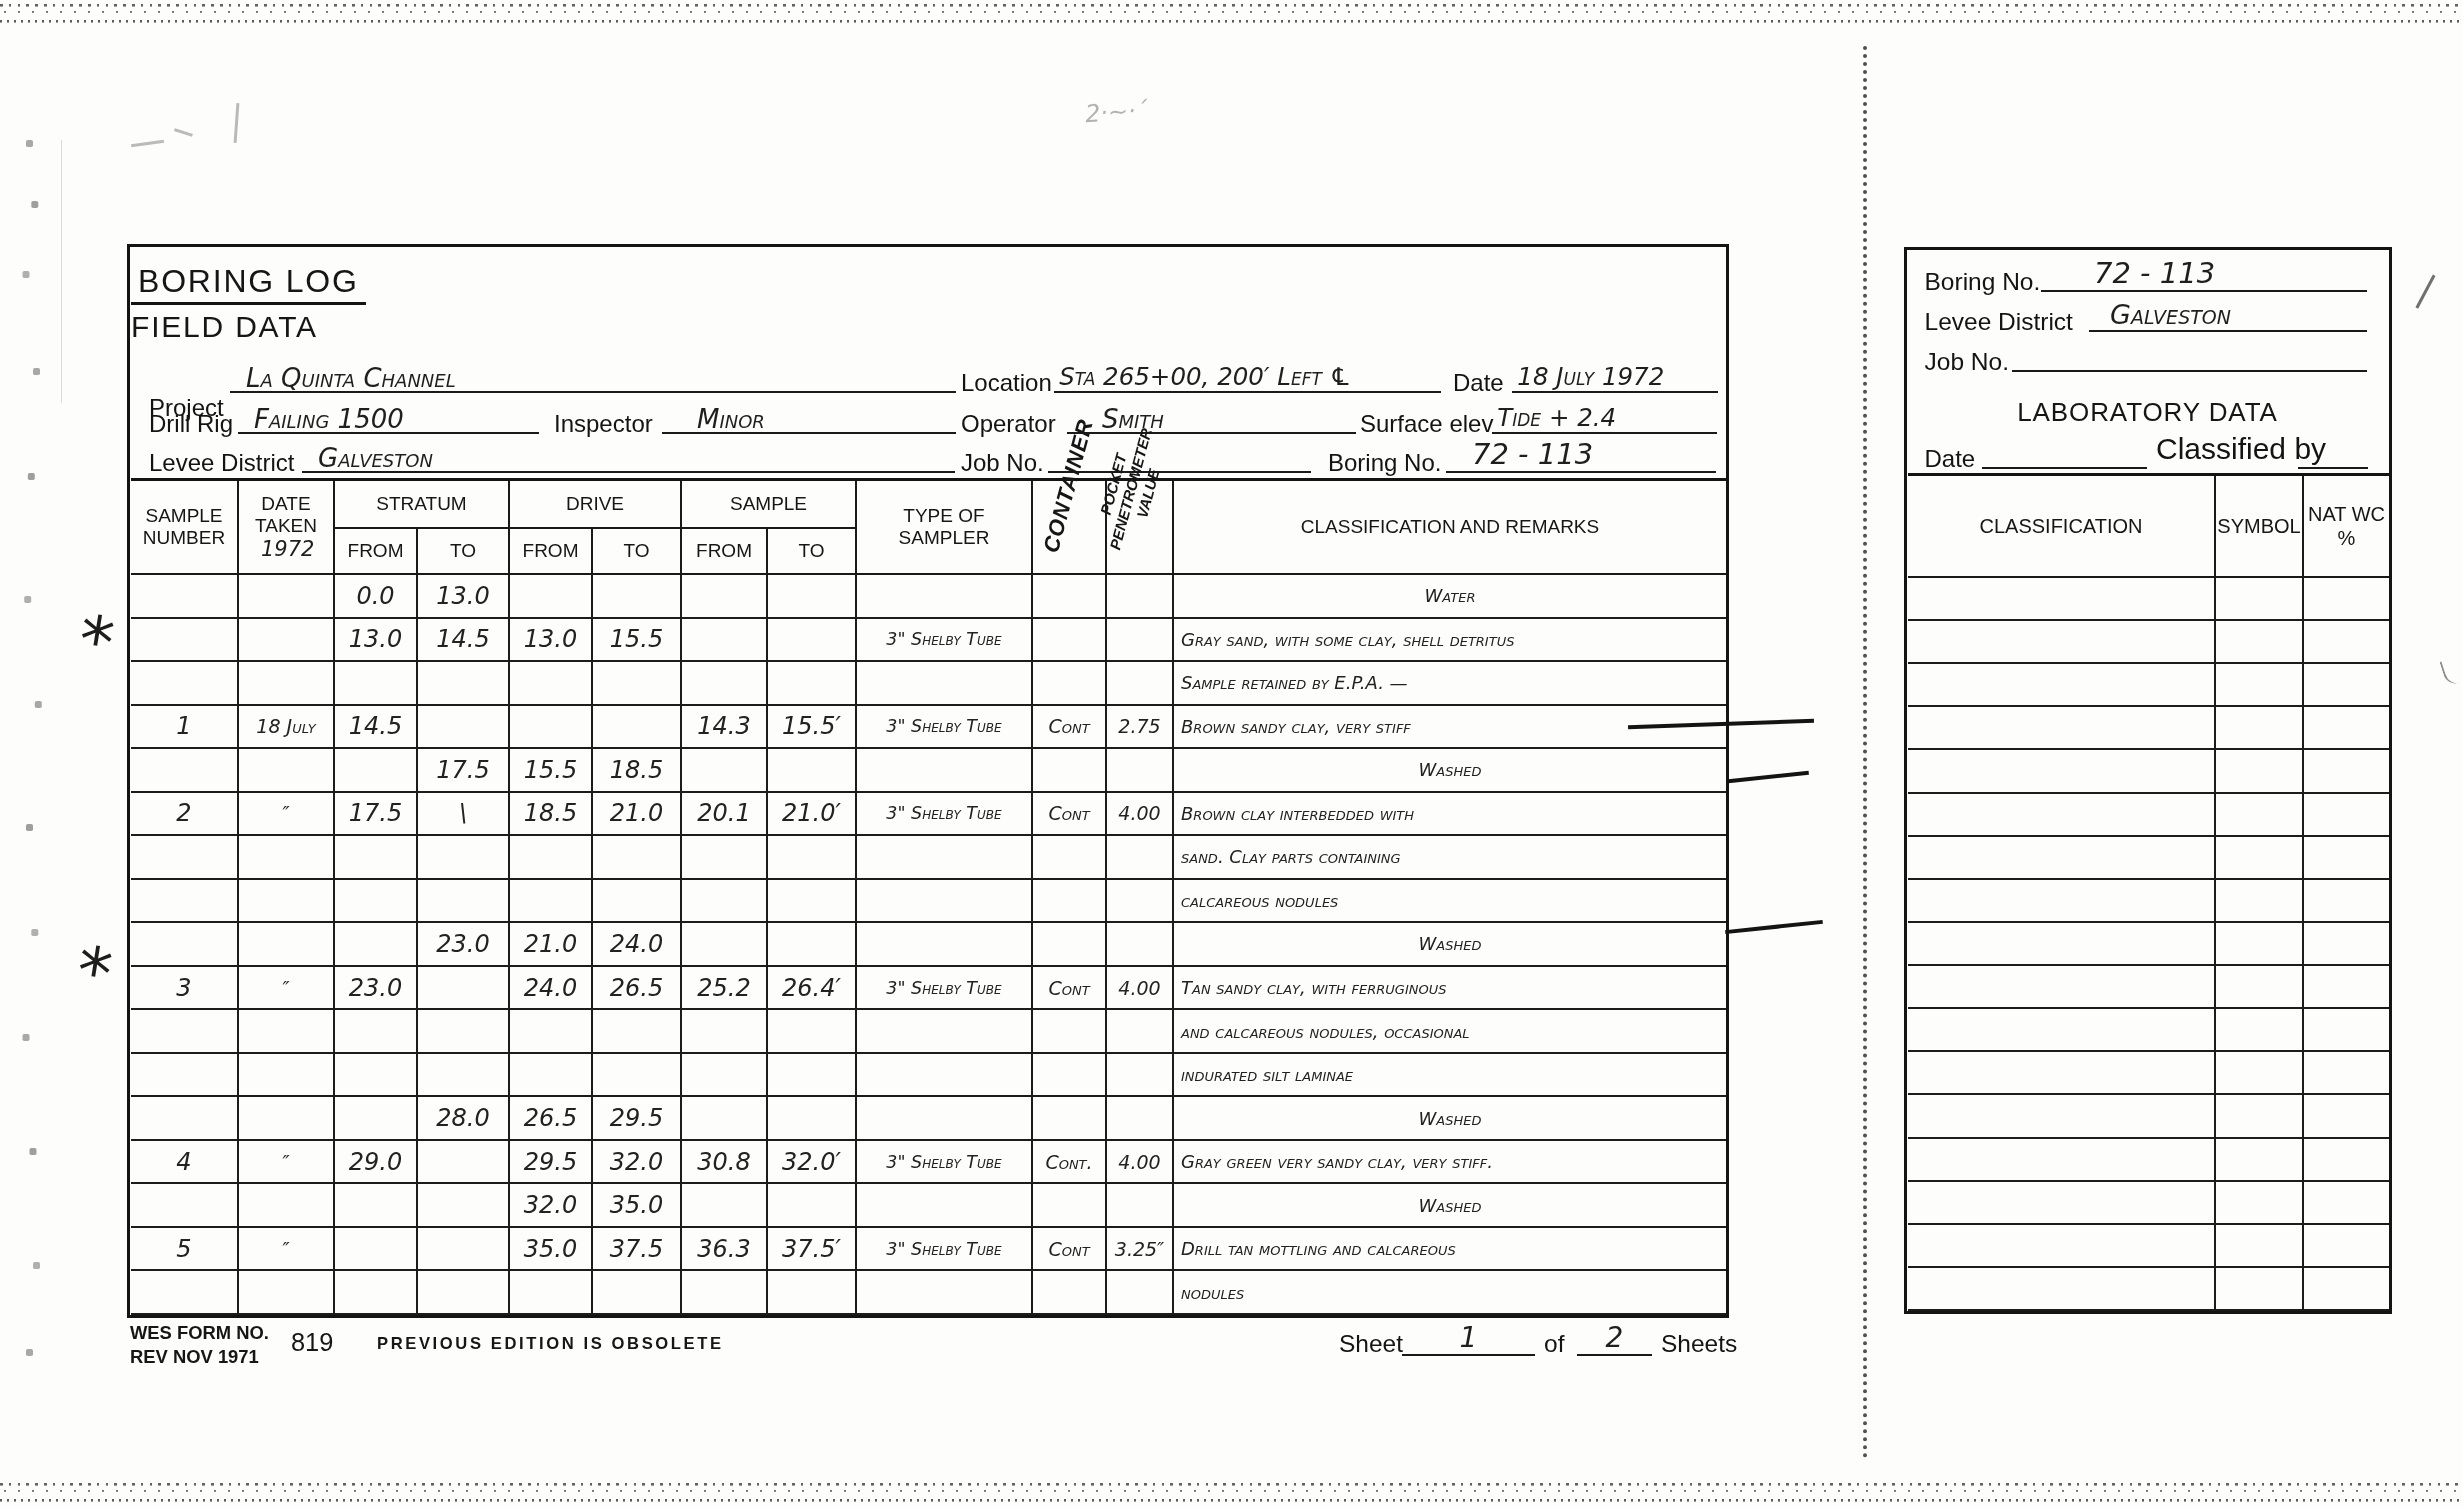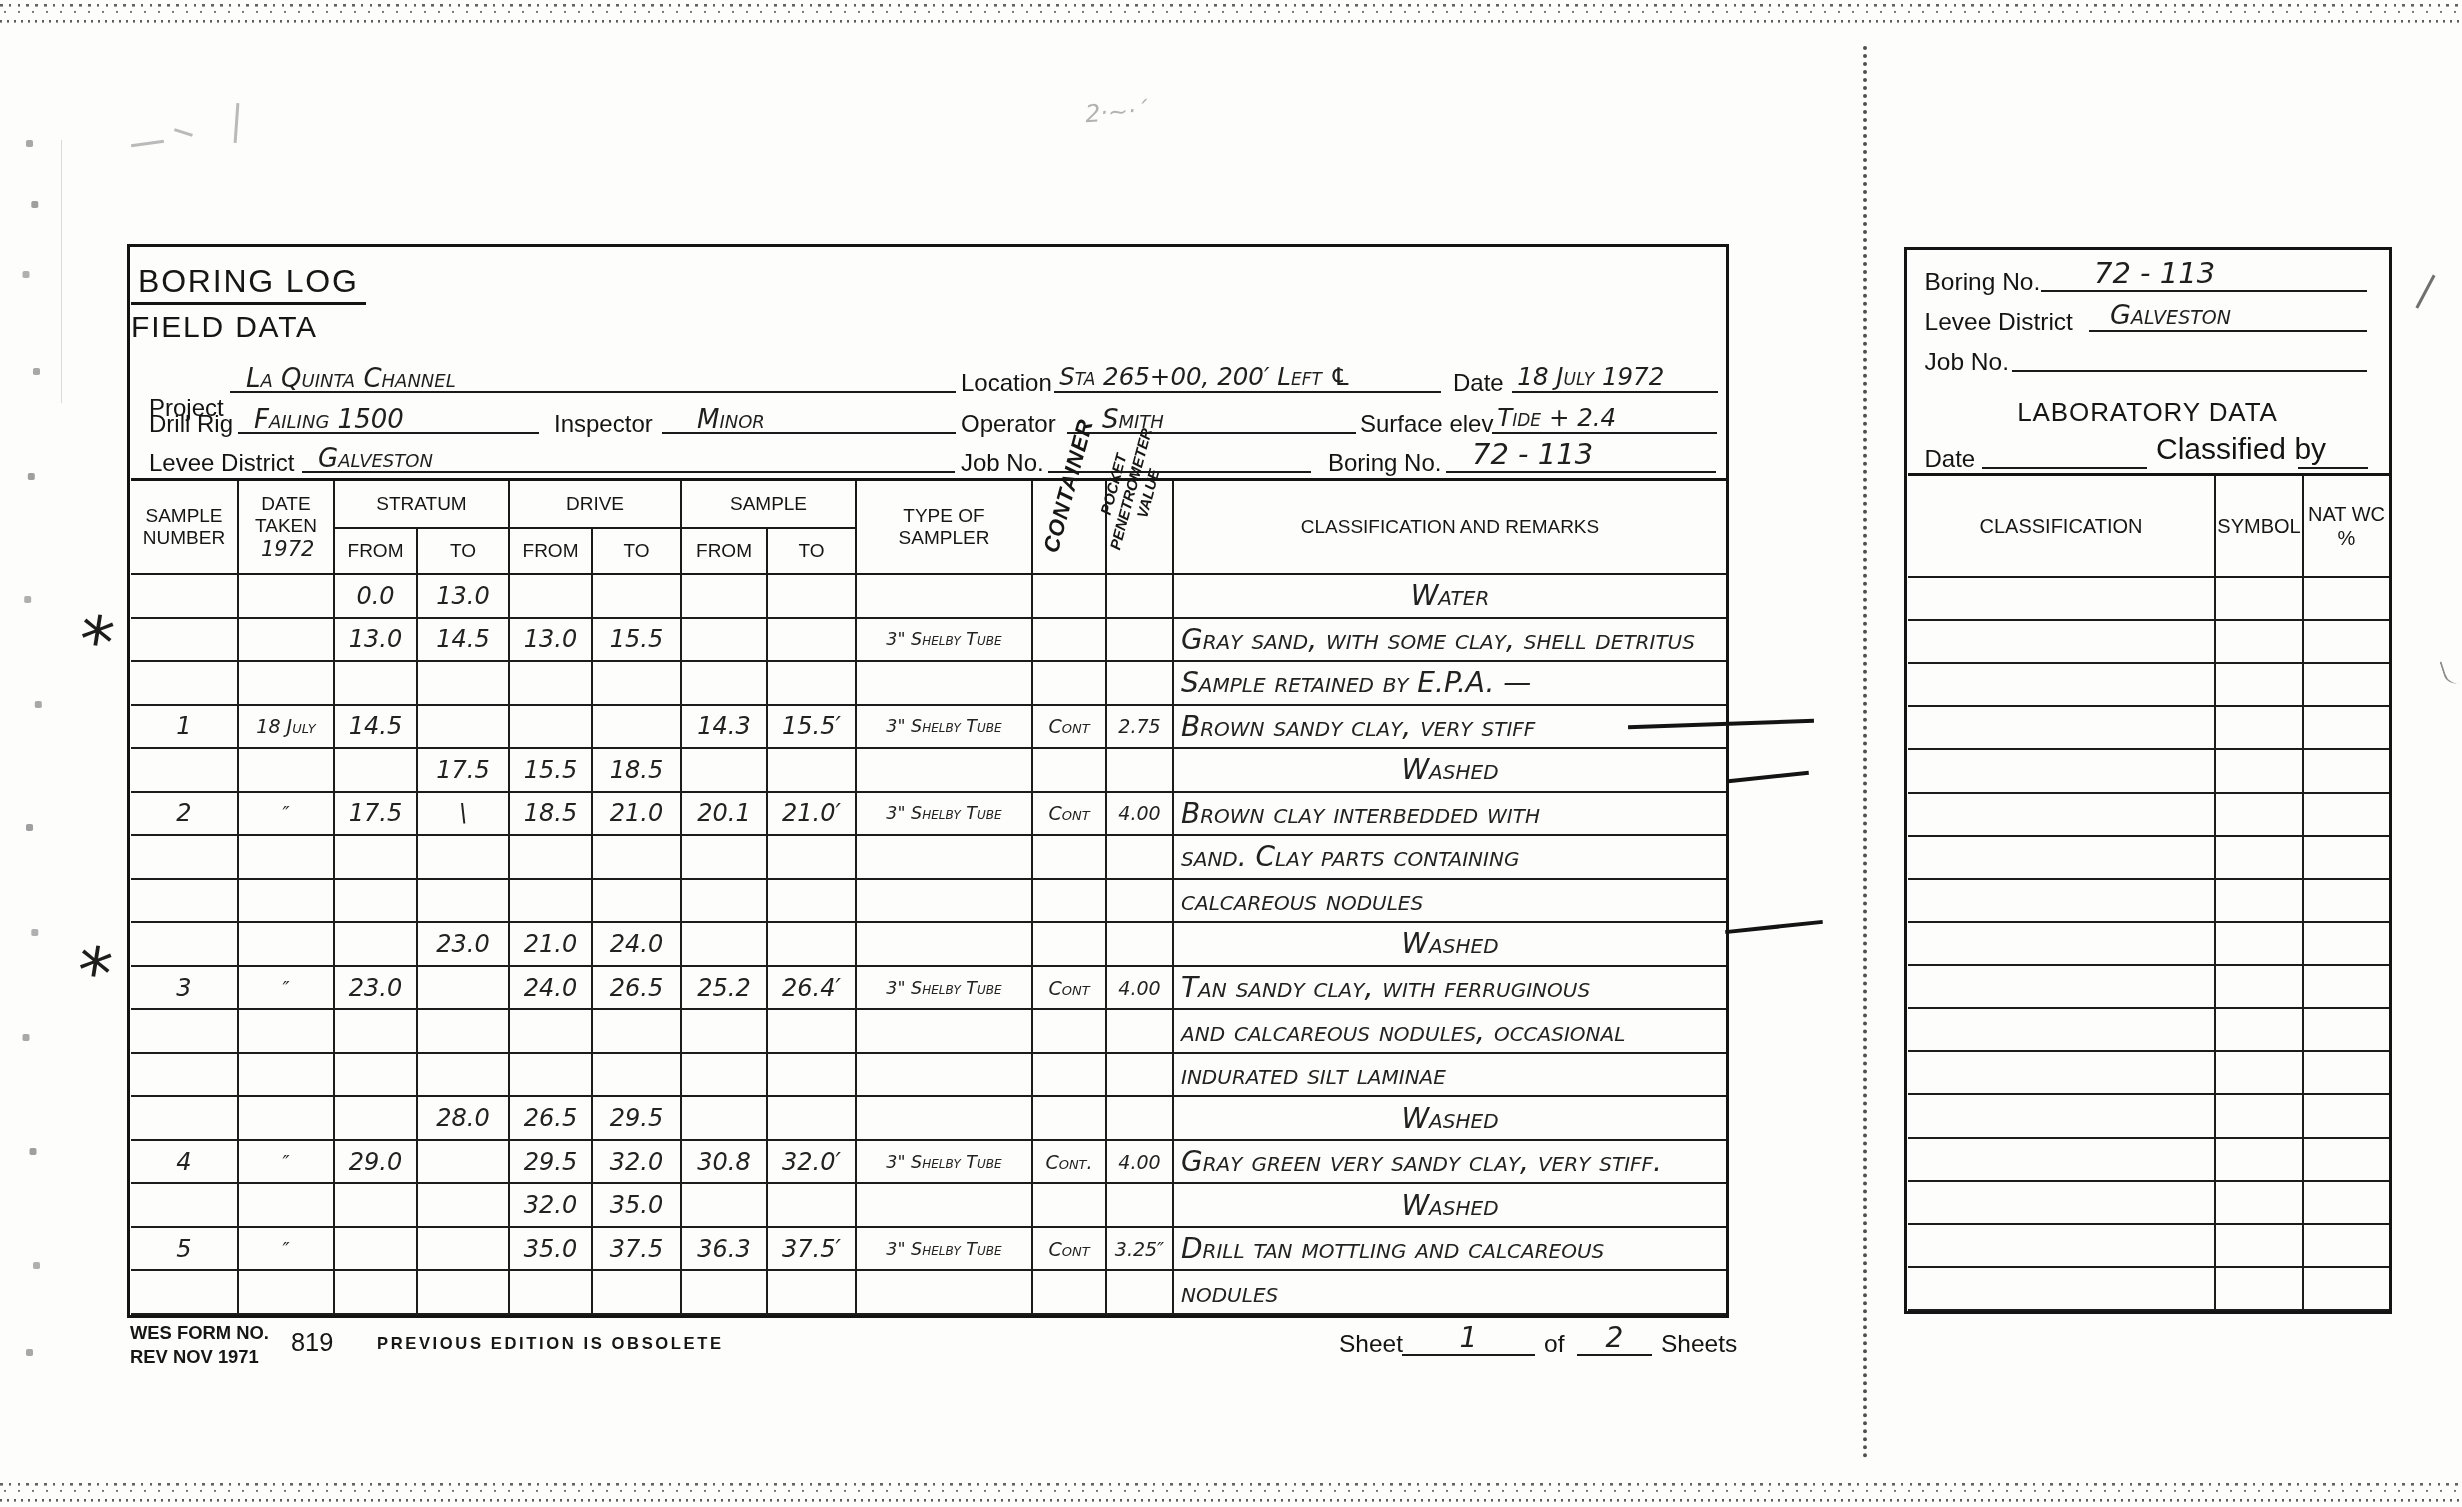--- a/index.html
+++ b/index.html
@@ -18,21 +18,21 @@
   #btable{position:absolute;left:131px;top:478px;width:1595px;height:837px;box-sizing:border-box;
           border-top:3.5px solid #141414;display:grid;
           grid-template-columns:108px 96px 83px 92px 83px 89px 86px 89px 176px 74px 67px 1fr;
           grid-template-rows:48px 46px repeat(17,1fr);}
   .th{border-right:2.6px solid #191919;border-bottom:2.6px solid #191919;display:flex;flex-direction:column;
       align-items:center;justify-content:center;text-align:center;font-size:19px;line-height:1.15;box-sizing:border-box;}
   .th.noR{border-right:none;}
   .td{border-right:2.2px solid #1c1c1c;border-bottom:2.2px solid #1c1c1c;display:flex;align-items:center;justify-content:center;
       box-sizing:border-box;font-family:"DejaVu Sans",sans-serif;font-style:italic;font-variant:small-caps;
       font-size:24px;color:#222;white-space:nowrap;overflow:visible;}
-  .td.rm{border-right:none;justify-content:flex-start;padding-left:7px;font-size:28px;}
+  .td.rm{border-right:none;justify-content:flex-start;padding-left:7px;font-size:18px;}
   .td.rm.ctr{justify-content:center;padding-left:0;}
   .td.ty{font-size:17.5px;}
   .td.dt{font-size:19px;}
   .rot{position:absolute;font-weight:bold;font-style:italic;text-align:center;transform:rotate(-75deg);}
   
   .labbox{position:absolute;left:1904px;top:247px;width:488px;height:1067px;border:3.5px solid #141414;box-sizing:border-box;}
   #ltable{position:absolute;left:1908px;top:473px;width:481px;height:838px;box-sizing:border-box;
           border-top:3.5px solid #141414;display:grid;
           grid-template-columns:308px 88px 1fr;grid-template-rows:102px repeat(17,1fr);}
   .ld{border-right:2.2px solid #1c1c1c;border-bottom:2.2px solid #1c1c1c;box-sizing:border-box;}

